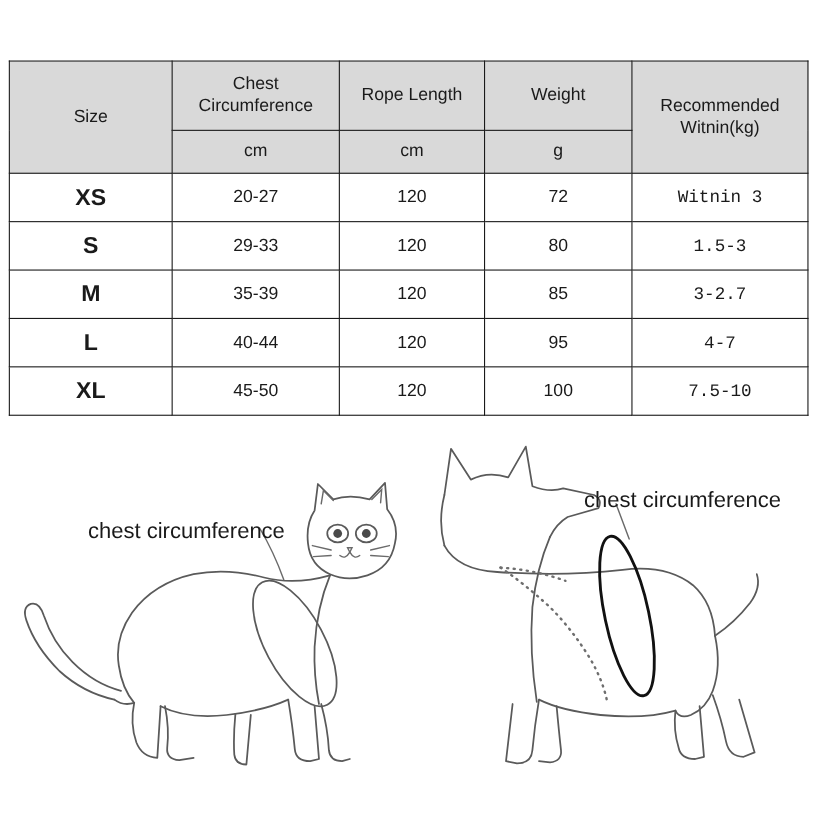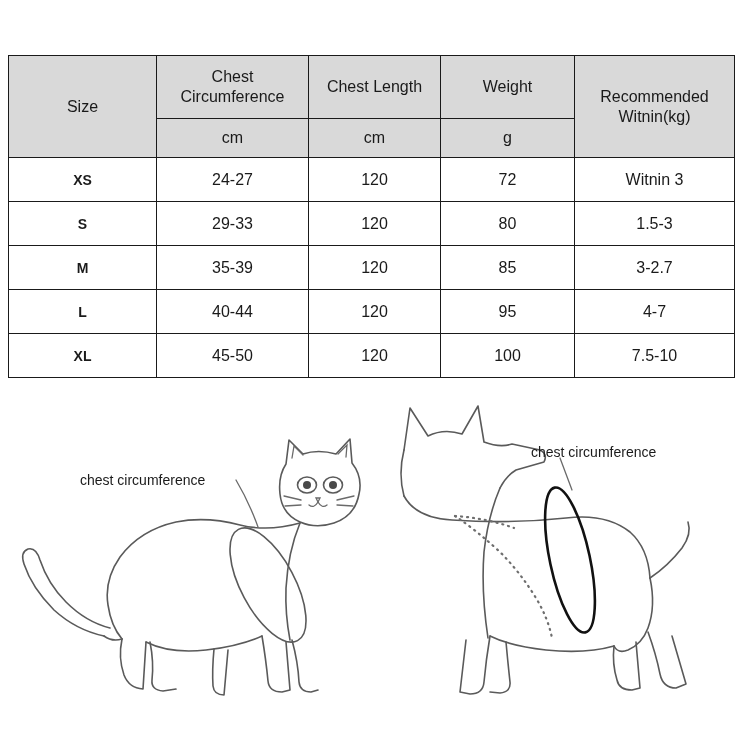--- a/index.html
+++ b/index.html
@@ -57,34 +57,34 @@
     margin-top: 44px;
   }
   .col-size   { width: 148px; }
   .col-chest  { width: 152px; }
   .col-rope   { width: 132px; }
   .col-weight { width: 134px; }
   .col-rec    { width: 160px; }
 
   .head-row-1 td { height: 62px; }
   .body-row td { height: 43px; font-size: 17px; }
-  .body-row td.size-col { font-weight: bold; font-size: 14px; }
-  .rec-cell { font-size: 15px; }
+  .body-row td.size-col { font-weight: bold; font-size: 21px; }
+  .rec-cell { font-size: 15px; font-family: Liberation Mono, monospace; }
 
   
   .illus {
     position: absolute;
     left: 0;
     top: 392px;
     width: 750px;
     height: 340px;
   }
   .label-text {
     position: absolute;
-    font-size: 14px;
+    font-size: 20px;
     color: #1a1a1a;
     white-space: nowrap;
   }
   .label-cat { left: 80px; top: 80px; }
   .label-dog { left: 531px; top: 52px; }
 
   svg { display: block; }
   .ln {
     fill: none;
     stroke: #5a5a5a;
@@ -126,36 +126,36 @@
         <col class="col-weight">
         <col class="col-rec">
       </colgroup>
       <tbody>
         <tr class="head-row-1">
           <td class="hdr-cell" rowspan="2">Size</td>
           <td class="hdr-cell">
             <div>Chest</div>
             <div>Circumference</div>
           </td>
-          <td class="hdr-cell">Chest Length</td>
+          <td class="hdr-cell">Rope Length</td>
           <td class="hdr-cell">Weight</td>
           <td class="hdr-cell" rowspan="2">
             <div>Recommended</div>
             <div>Witnin(kg)</div>
           </td>
         </tr>
         <tr>
           <td class="hdr-unit">cm</td>
           <td class="hdr-unit">cm</td>
           <td class="hdr-unit">g</td>
         </tr>
 
         <tr class="body-row">
           <td class="size-col">XS</td>
-          <td>24-27</td>
+          <td>20-27</td>
           <td>120</td>
           <td>72</td>
           <td class="rec-cell">Witnin 3</td>
         </tr>
         <tr class="body-row">
           <td class="size-col">S</td>
           <td>29-33</td>
           <td>120</td>
           <td>80</td>
           <td class="rec-cell">1.5-3</td>

